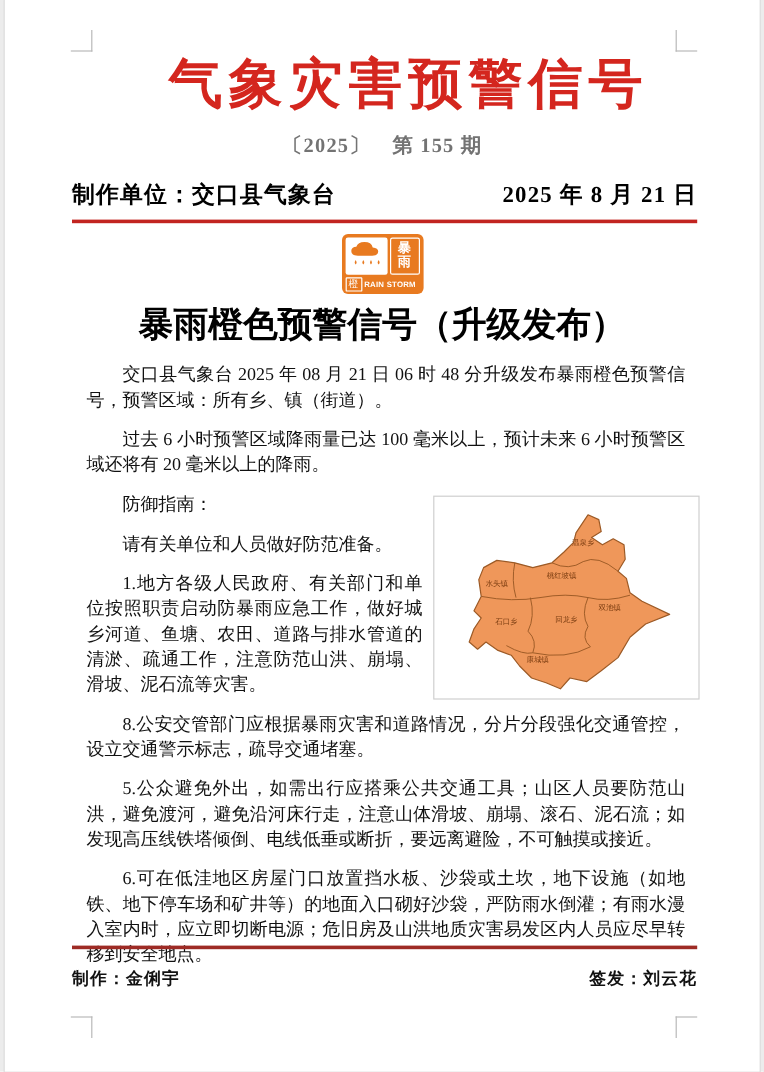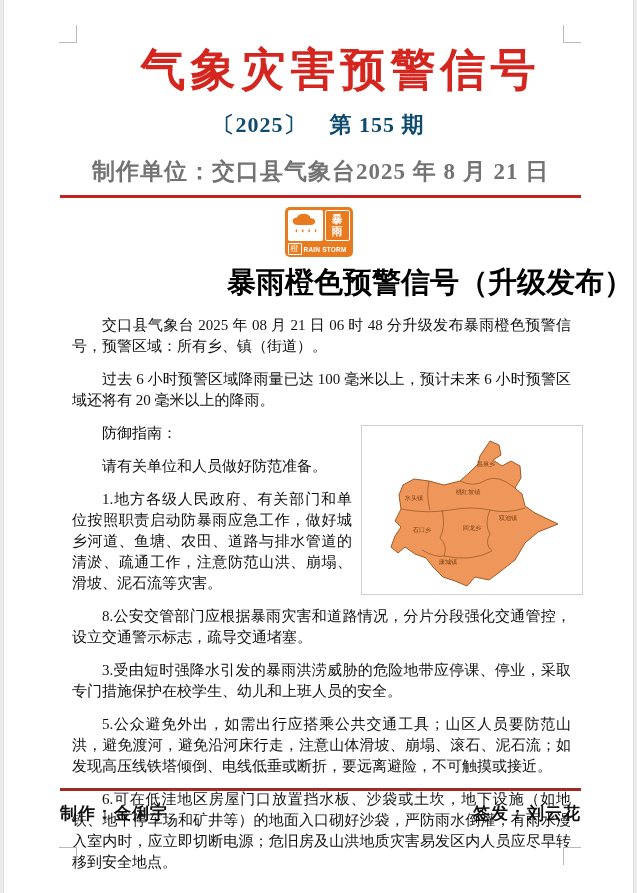--- a/index.html
+++ b/index.html
@@ -29,35 +29,35 @@
     text-align:center;
     font-size:45px;
     font-weight:bold;
     letter-spacing:5px;
     color:var(--title-red,#d4261e);
     line-height:1.25;
     padding-left:44px;
   }
   .issue-line{
     text-align:center;
-    font-size:22px;
-    font-weight:bold;
-    color:#0c4a6e;
+    font-size:17px;
+    font-weight:bold;
+    color:#737373;
     margin-top:12px;
     white-space:pre;
     letter-spacing:1px;
   }
   .producer-row{
     display:flex;
-    justify-content:center;
+    justify-content:space-between;
     align-items:baseline;
     margin:16px 52px 0 56px;
-    font-size:23px;
-    font-weight:bold;
-    color:#737373;
+    font-size:19px;
+    font-weight:bold;
+    color:#000000;
     letter-spacing:1px;
   }
   .divider{
     height:3px;
     margin:8px 52px 0 56px;
     background:var(--line-red,#c22420);
   }
 
   
   .icon-wrap{display:flex;justify-content:center;margin-top:9px;}
@@ -86,21 +86,21 @@
     width:12px;height:10px;border:1px solid #fff;border-radius:1px;
     color:#fff;font-size:8px;line-height:10px;text-align:center;
     font-family:"Liberation Sans",sans-serif;
   }
   .wicon-en{
     color:#fff;font-size:6.5px;font-weight:bold;letter-spacing:.2px;
     font-family:"Liberation Sans",sans-serif;white-space:nowrap;
   }
 
   .warn-heading{
-    text-align:right;
+    text-align:center;
     font-size:29px;
     font-weight:bold;
     color:#000;
     margin-top:6px;
     letter-spacing:0px;
     font-family:"Liberation Sans","DejaVu Sans",sans-serif;
   }
 
   
   .body-text{
@@ -119,21 +119,21 @@
     background:#fff;
     margin:2px 0 4px 9px;
     padding:4px;
   }
   .map-box svg{width:100%;height:100%;display:block;}
 
   .footer-row{
     position:absolute;
     left:56px;right:52px;bottom:68px;
     display:flex;justify-content:space-between;
-    font-size:17px;font-weight:bold;color:#111;letter-spacing:1px;
+    font-size:14px;font-weight:bold;color:#111;letter-spacing:1px;
   }
   .footer-divider{
     position:absolute;left:56px;right:52px;bottom:102px;height:3px;
     background:#9e2b25;
   }
 </style>
 </head>
 <body>
 
 <div class="page">
@@ -206,21 +206,20 @@
           <text x="136" y="90">双池镇</text>
           <text x="76" y="134">康城镇</text>
         </g>
       </svg>
     </div>
 
     <p>防御指南：</p>
     <p>请有关单位和人员做好防范准备。</p>
     <p class="guideline">1.地方各级人民政府、有关部门和单位按照职责启动防暴雨应急工作，做好城乡河道、鱼塘、农田、道路与排水管道的清淤、疏通工作，注意防范山洪、崩塌、滑坡、泥石流等灾害。</p>
     <p class="guideline">8.公安交管部门应根据暴雨灾害和道路情况，分片分段强化交通管控，设立交通警示标志，疏导交通堵塞。</p>
-    <p class="guideline">3.受由短时强降水引发的暴雨洪涝威胁的危险地带应停课、停业，采取专门措施保护在校学生、幼儿和上班人员的安全。</p>
     <p class="guideline">5.公众避免外出，如需出行应搭乘公共交通工具；山区人员要防范山洪，避免渡河，避免沿河床行走，注意山体滑坡、崩塌、滚石、泥石流；如发现高压线铁塔倾倒、电线低垂或断折，要远离避险，不可触摸或接近。</p>
     <p class="guideline">6.可在低洼地区房屋门口放置挡水板、沙袋或土坎，地下设施（如地铁、地下停车场和矿井等）的地面入口砌好沙袋，严防雨水倒灌；有雨水漫入室内时，应立即切断电源；危旧房及山洪地质灾害易发区内人员应尽早转移到安全地点。</p>
   </div>
 
   <div class="footer-divider"></div>
 
   <div class="footer-row">
     <span>制作：金俐宇</span>
     <span>签发：刘云花</span>
   </div>

